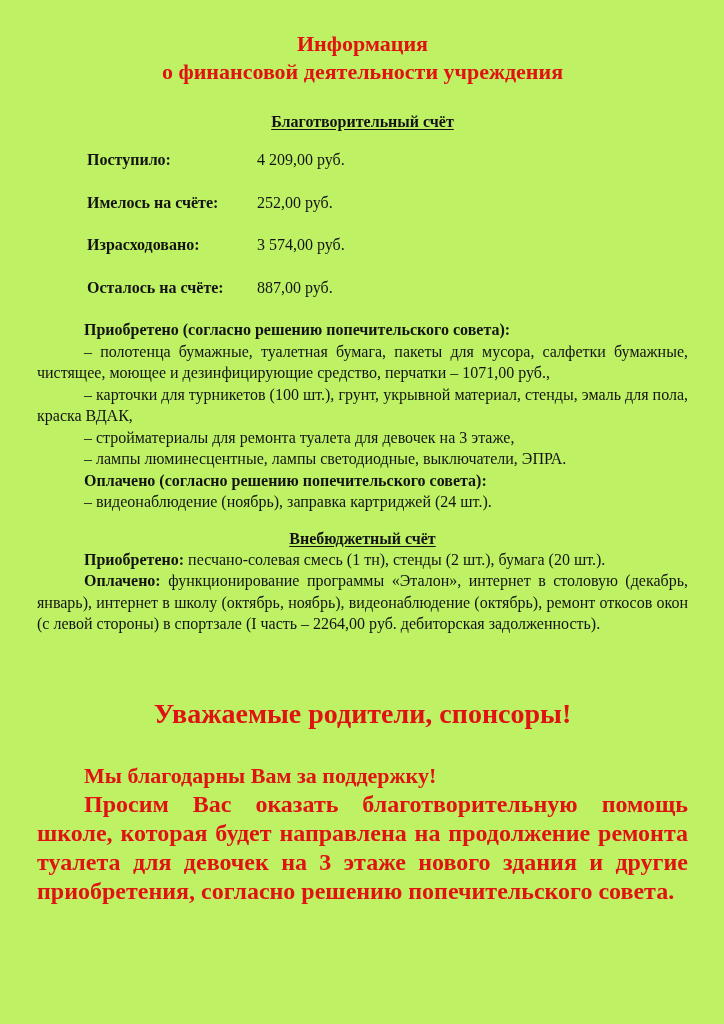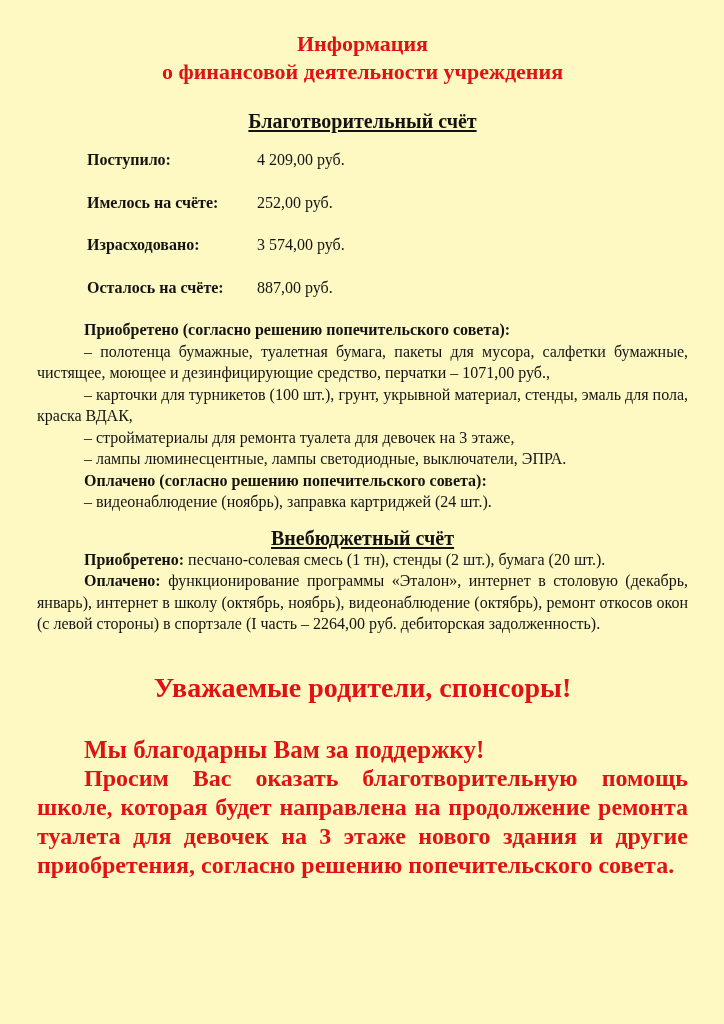--- a/index.html
+++ b/index.html
@@ -1,21 +1,21 @@
 <!DOCTYPE html>
 <html lang="ru"><head>
 <meta charset="utf-8">
 <style>
   html, body { margin: 0; padding: 0; background: #ffffff; }
   .page {
     position: relative;
     width: 724px;
     height: 1024px;
     margin: 0 auto;
-    background: #fef9c3;
+    background: #bef264;
     font-family: "Liberation Serif", "DejaVu Serif", serif;
     color: #131313;
     overflow: hidden;
     box-sizing: border-box;
     padding: 30px 36px 0 37px;
   }
 
   
   .doc-title {
     text-align: center;
@@ -28,21 +28,21 @@
   .doc-title .t-period {
     font-style: italic;
     text-decoration: underline;
     text-underline-offset: 3px;
   }
 
   
   .section-heading {
     text-align: center;
     font-weight: bold;
-    font-size: 20px;
+    font-size: 16px;
     line-height: 21px;
     text-decoration: underline;
     text-underline-offset: 2px;
     margin: 0 0 17px 0;
   }
 
   
   .acct-rows { margin-bottom: 21px; }
   .acct-row {
     display: flex;
@@ -62,31 +62,31 @@
     text-indent: 47px;
     margin: 0;
   }
   .para.bold-line { font-weight: bold; text-align: left; }
   .para .inline-label { font-weight: bold; }
 
   .section-extrabudget { margin-top: 15px; }
   .section-extrabudget .section-heading { margin-bottom: 0; }
 
   
-  .appeal { margin-top: 36px; }
+  .appeal { margin-top: 62px; }
   .appeal-heading {
     text-align: center;
     font-weight: bold;
     font-size: 28px;
     line-height: 34px;
     margin: 0 0 30px 0;
   }
   .appeal-thanks {
     font-weight: bold;
-    font-size: 25px;
+    font-size: 22px;
     line-height: 29px;
     text-indent: 47px;
     margin: 0;
   }
   .appeal-request {
     font-weight: bold;
     font-size: 24px;
     line-height: 29px;
     text-align: justify;
     text-indent: 47px;

